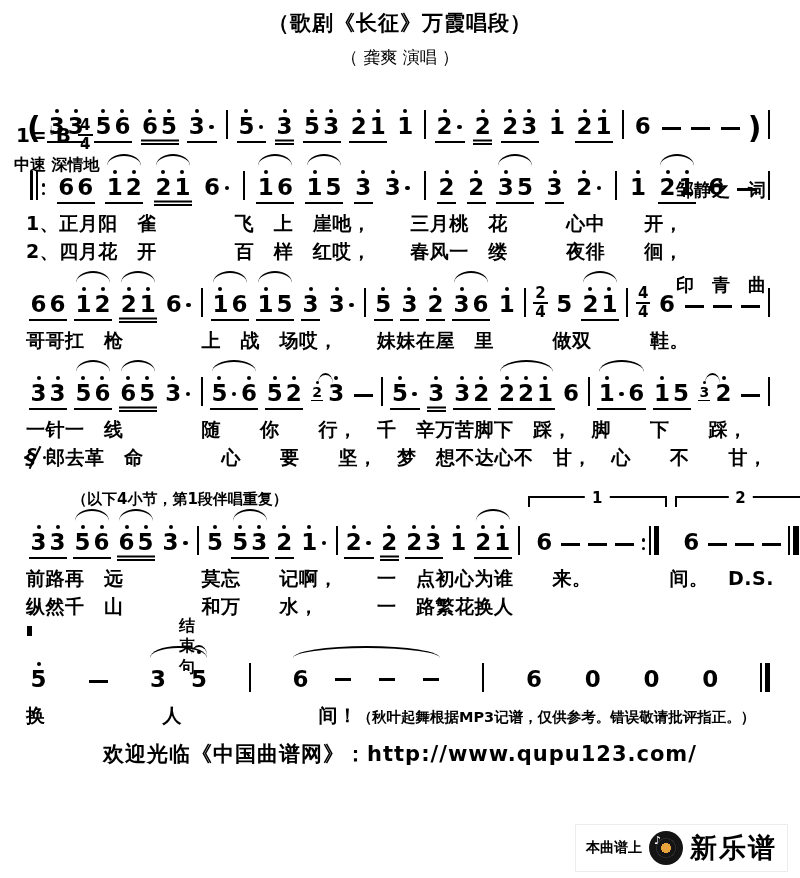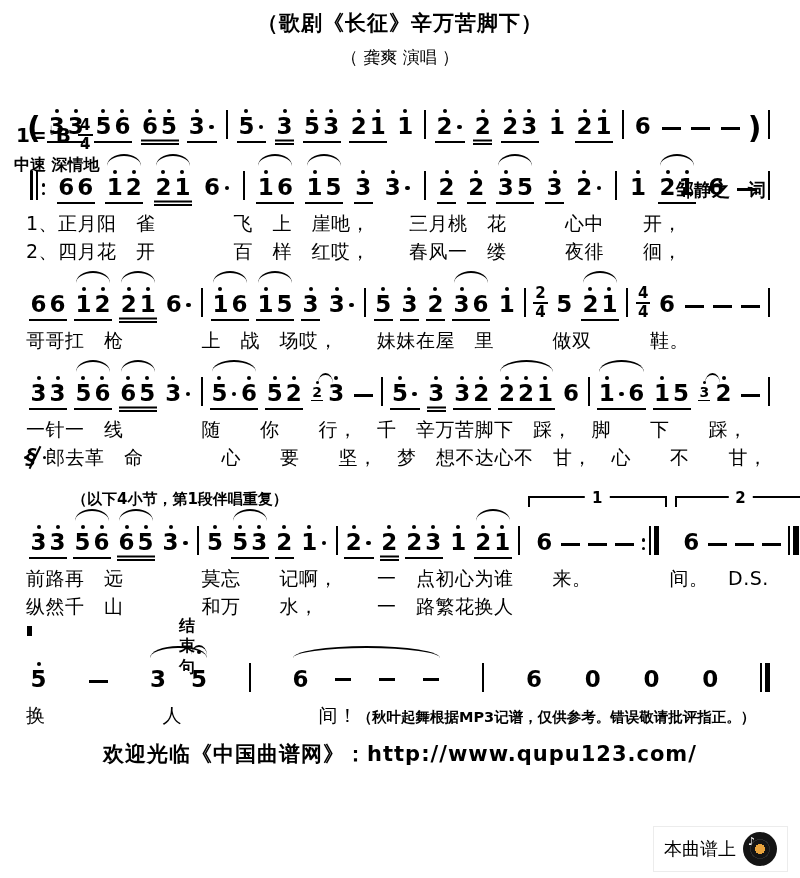--- a/index.html
+++ b/index.html
@@ -76,49 +76,50 @@
 
   .annot{position:absolute;top:-4px;left:46px;font-size:15px;font-weight:bold;white-space:pre;}
 
   .endline{position:relative;height:9px;border-top:2.5px solid #000;margin:12px 3px 0 3px;}
   .endline::before,.endline::after{content:"";position:absolute;top:-1px;width:2.5px;height:10px;background:#000;}
   .endline::before{left:0;} .endline::after{right:0;}
   .endlabel{position:absolute;top:-11px;left:140px;background:#fff;padding:0 10px;
         font-size:16px;font-weight:bold;line-height:1.3;}
 
   .lyricrow{margin-top:3px;display:flex;align-items:baseline;}
-  .lyrictext{font-size:19px;font-weight:normal;white-space:pre;line-height:1.32;letter-spacing:0.5px;}
+  .lyrictext{font-size:19px;font-weight:bold;white-space:pre;line-height:1.32;letter-spacing:0.5px;}
   .footnote{font-size:14.5px;font-weight:bold;margin-left:0;white-space:pre;}
 
   .segno{position:relative;display:inline-block;width:17px;font-size:21px;line-height:1;
          font-weight:bold;font-style:italic;margin-right:3px;}
   .segno::after{content:"";position:absolute;left:8px;top:-2px;width:2px;height:25px;
          background:#000;transform:rotate(26deg);}
   .sdot{position:absolute;width:3px;height:3px;border-radius:50%;background:#000;}
   .sdot.l{left:-2px;top:9px;} .sdot.r{right:-3px;top:9px;}
 
   
   .footer{margin-top:12px;text-align:center;font-size:21px;font-weight:bold;letter-spacing:1px;}
   .wm{position:absolute;right:12px;bottom:6px;display:flex;align-items:center;gap:7px;
       background:#fff;border:1px solid #ececec;padding:5px 10px;}
-  .wm-pre{font-size:18px;font-weight:normal;}
+  .wm-pre{font-size:14px;font-weight:bold;}
   .record{width:34px;height:34px;border-radius:50%;position:relative;display:inline-block;
       background:radial-gradient(circle,#e8a33d 0 5px,#141414 5px 9px,#2b2b2b 9px 10px,#141414 10px);}
   .rnote{position:absolute;left:5px;top:3px;color:#fff;font-style:normal;font-size:11px;}
   .brand{font-size:27px;font-weight:bold;letter-spacing:2px;}
 </style>
 </head>
 <body>
 
 <div class="page">
-  <div class="subtitle">（歌剧《长征》辛万苦脚下）</div>
+  <div class="subtitle">（歌剧《长征》万霞唱段）</div>
   <div class="performer">（ 龚爽 演唱 ）</div>
 
   <div class="credits">
     <div>邹静之　词</div>
+    <div>印　青　曲</div>
   </div>
 
   <div class="keyline">
     <span>1=</span>
       <sup class="flat">♭</sup>
       <span>B</span>
     <span class="hts">
       <span class="htop">4</span>
       <span>4</span>
     </span>
@@ -1202,13 +1203,14 @@
     </div>
 
   <div class="footer">欢迎光临《中国曲谱网》：http://www.qupu123.com/</div>
 </div>
 
 <div class="wm">
   <span class="wm-pre">本曲谱上</span>
   <span class="record">
       <i class="rnote">♪</i>
     </span>
+  <span class="brand">新乐谱</span>
 </div>
 
 </body></html>

